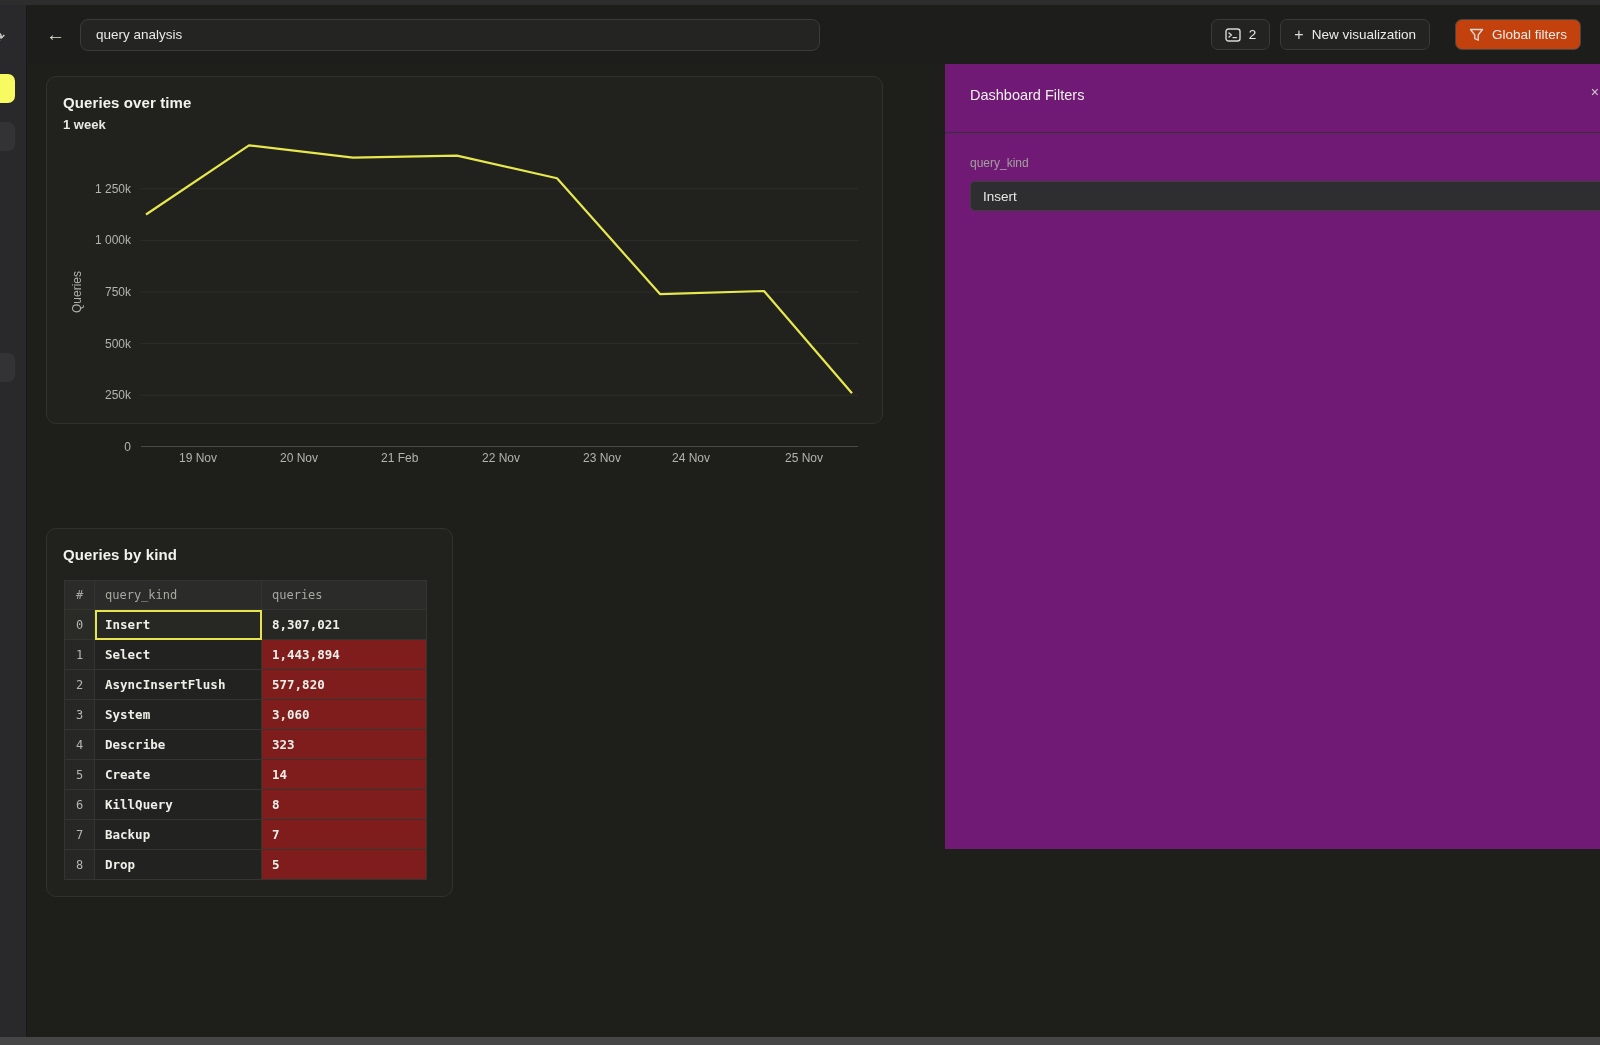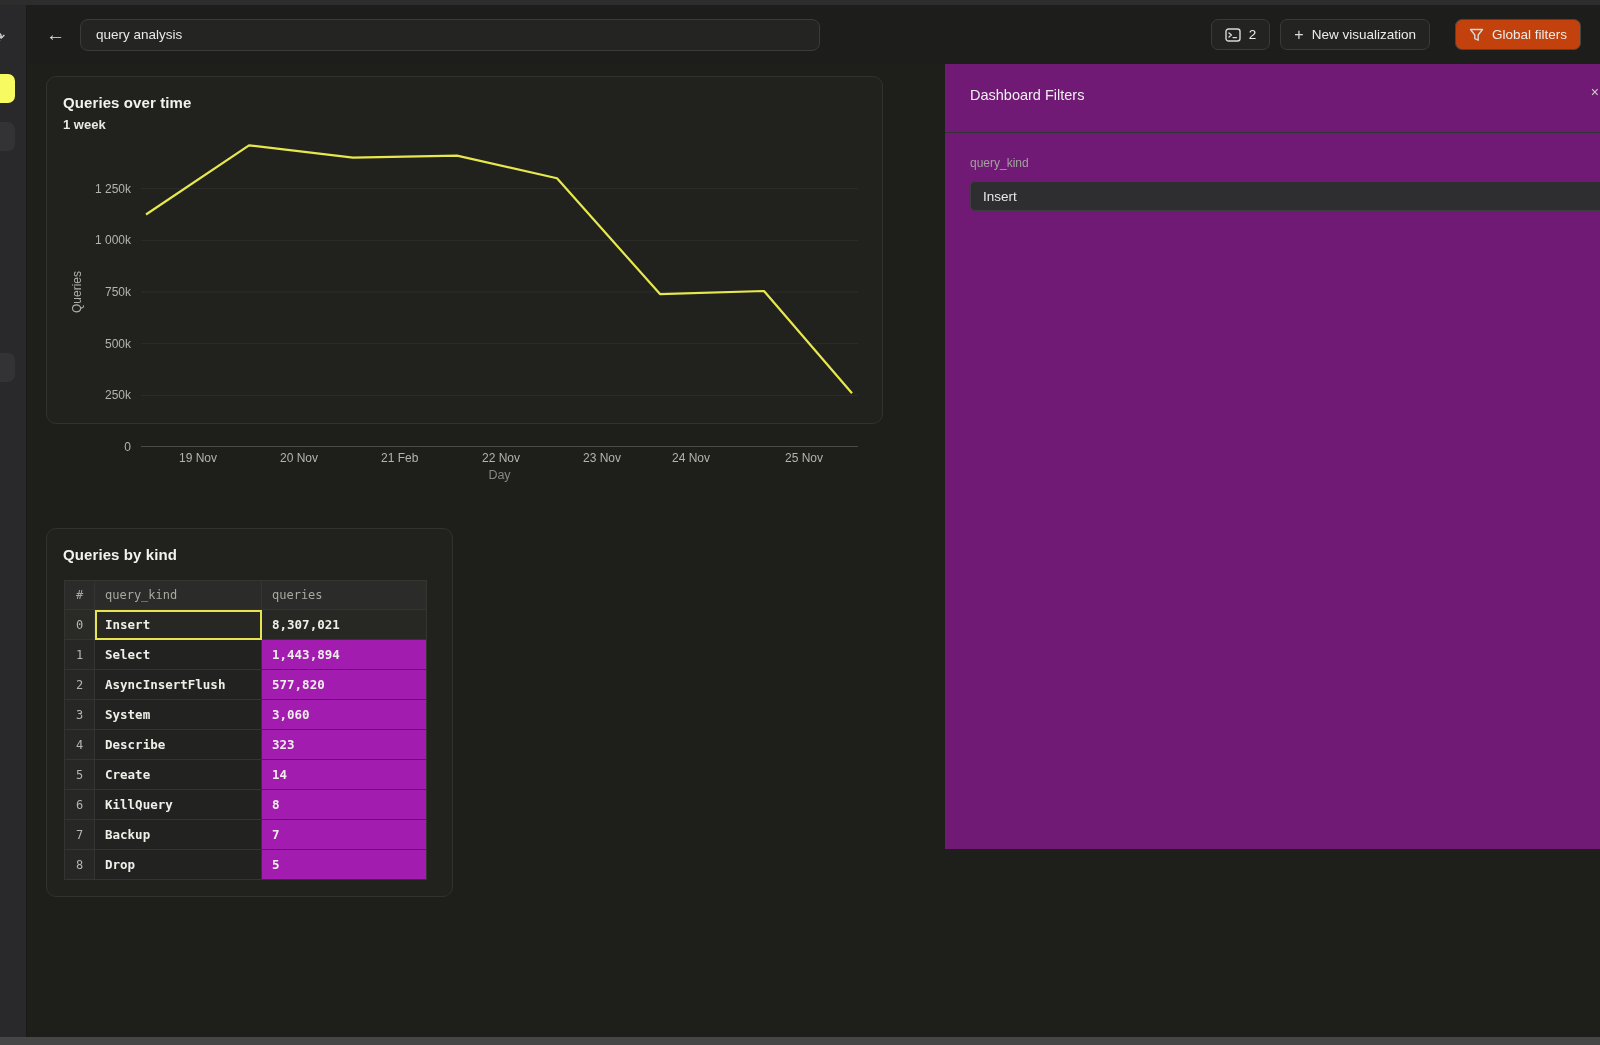--- a/index.html
+++ b/index.html
@@ -48,21 +48,21 @@
   .xaxis-title { position:absolute; left:94px; top:391px; width:717px; text-align:center; font-size:12.5px; color:#878782; }
 
   
   .qtable { position:absolute; left:17px; top:51px; border-collapse:collapse; font-family:"DejaVu Sans Mono", monospace; }
   .qtable th, .qtable td { border:1px solid #343431; }
   .qtable th { background:#2b2b29; color:#a8a8a1; font-weight:normal; font-size:12px; text-align:left; height:29px; padding:0 10px; }
   .qtable th.idx { text-align:center; padding:0; }
   .qtable td { height:30px; font-size:12.5px; }
   .qtable td.idx { background:#272725; color:#b6b6af; text-align:center; width:30px; font-size:12px; }
   .qtable td.kind { background:#222220; color:#efefe9; font-weight:bold; width:167px; padding:0 10px; }
-  .qtable td.val { background:#a21caf; color:#efefe9; font-weight:bold; width:165px; padding:0 10px; }
+  .qtable td.val { background:#7f1d1d; color:#efefe9; font-weight:bold; width:165px; padding:0 10px; }
   .qtable tr.sel td.idx { background:#2a2a27; }
   .qtable tr.sel td.kind, .qtable tr.sel td.val { background:#272724; }
   .qtable td.kind.selected { outline:2px solid #e8e44f; outline-offset:-2px; }
 
   
   .filters-panel { position:absolute; top:64px; left:945px; width:682px; height:785px; background:#701a75; border-bottom-right-radius:10px; }
   .fp-title { position:absolute; left:25px; top:23px; font-size:14.5px; color:#f0f0ee; }
   .fp-close { position:absolute; right:28px; top:21px; background:none; border:none; color:#cfcfcb; font-size:14px; cursor:pointer; line-height:1; }
   .fp-divider { position:absolute; left:0; top:68px; width:100%; height:1px; background:#333336; }
   .fp-label { position:absolute; left:25px; top:92px; font-size:12px; color:#a2a29d; }
@@ -134,21 +134,20 @@
     </div>
   <div id="xticks">
       <div class="xtick" style="left: 131.979px;">19 Nov</div>
       <div class="xtick" style="left: 233.005px;">20 Nov</div>
       <div class="xtick" style="left: 333.958px;">21 Feb</div>
       <div class="xtick" style="left: 434.983px;">22 Nov</div>
       <div class="xtick" style="left: 536.009px;">23 Nov</div>
       <div class="xtick" style="left: 625px;">24 Nov</div>
       <div class="xtick" style="left: 737.988px;">25 Nov</div>
     </div>
-  <div class="xaxis-title">Day</div>
 </div>
 
 <div class="card table-card">
   <div class="card-title">Queries by kind</div>
   <table class="qtable">
     <thead>
         <tr id="thead-row">
           <th class="idx">#</th>
           <th>query_kind</th>
           <th>queries</th>

